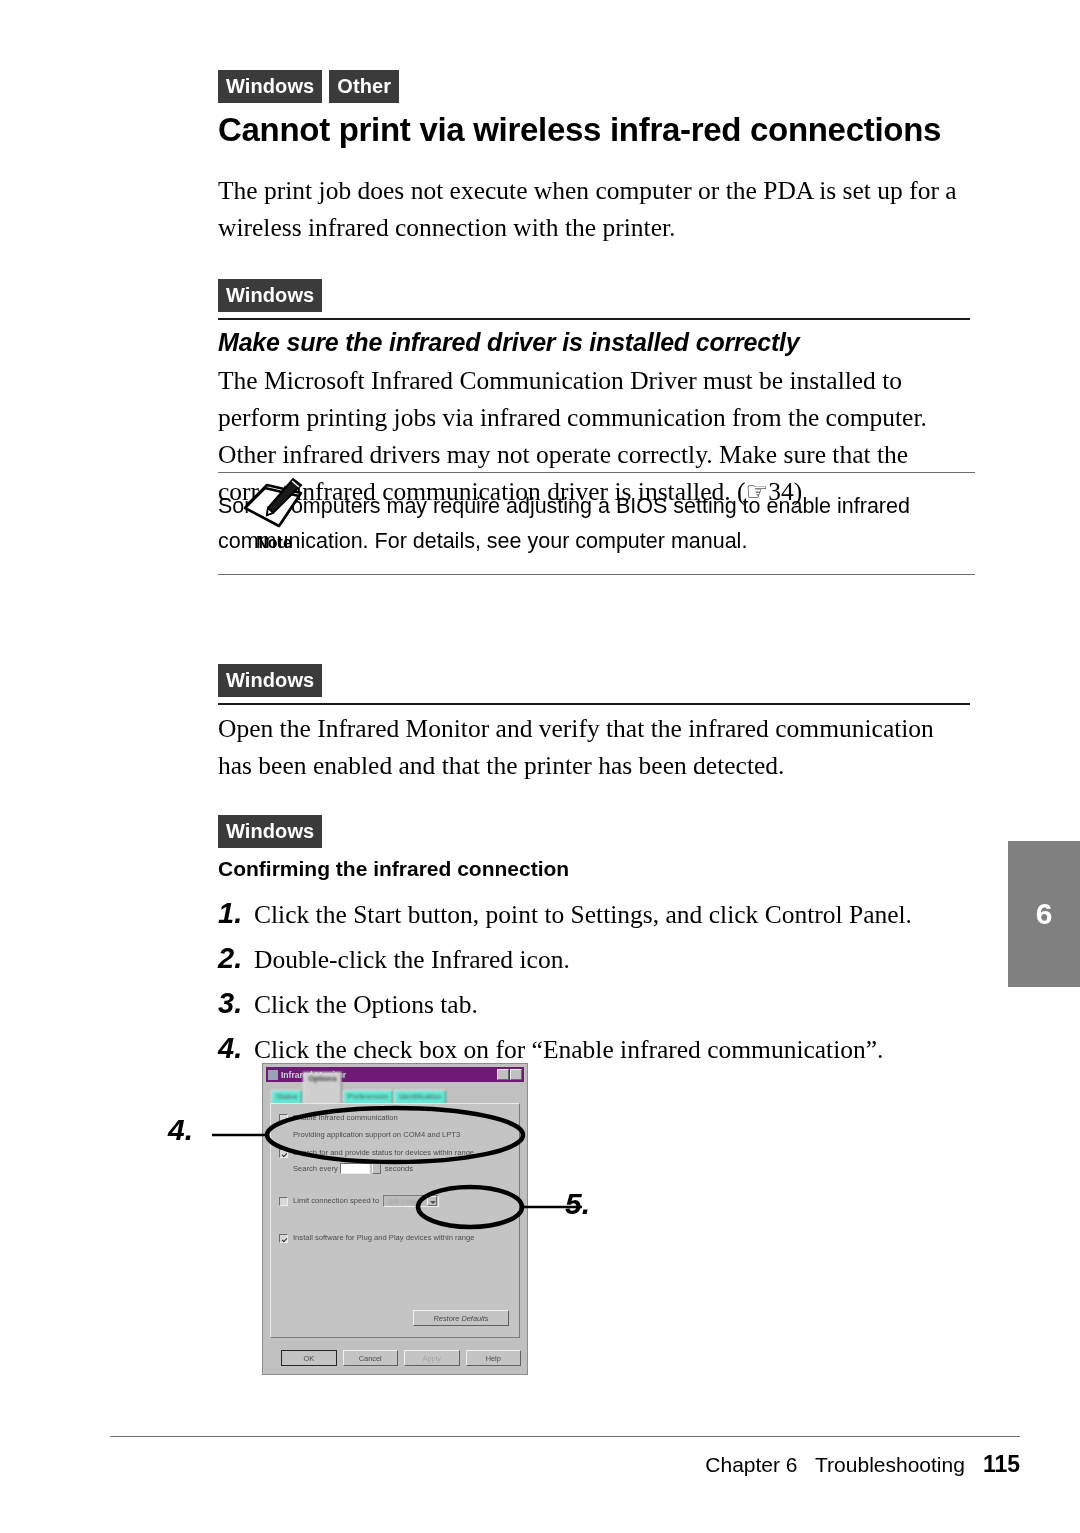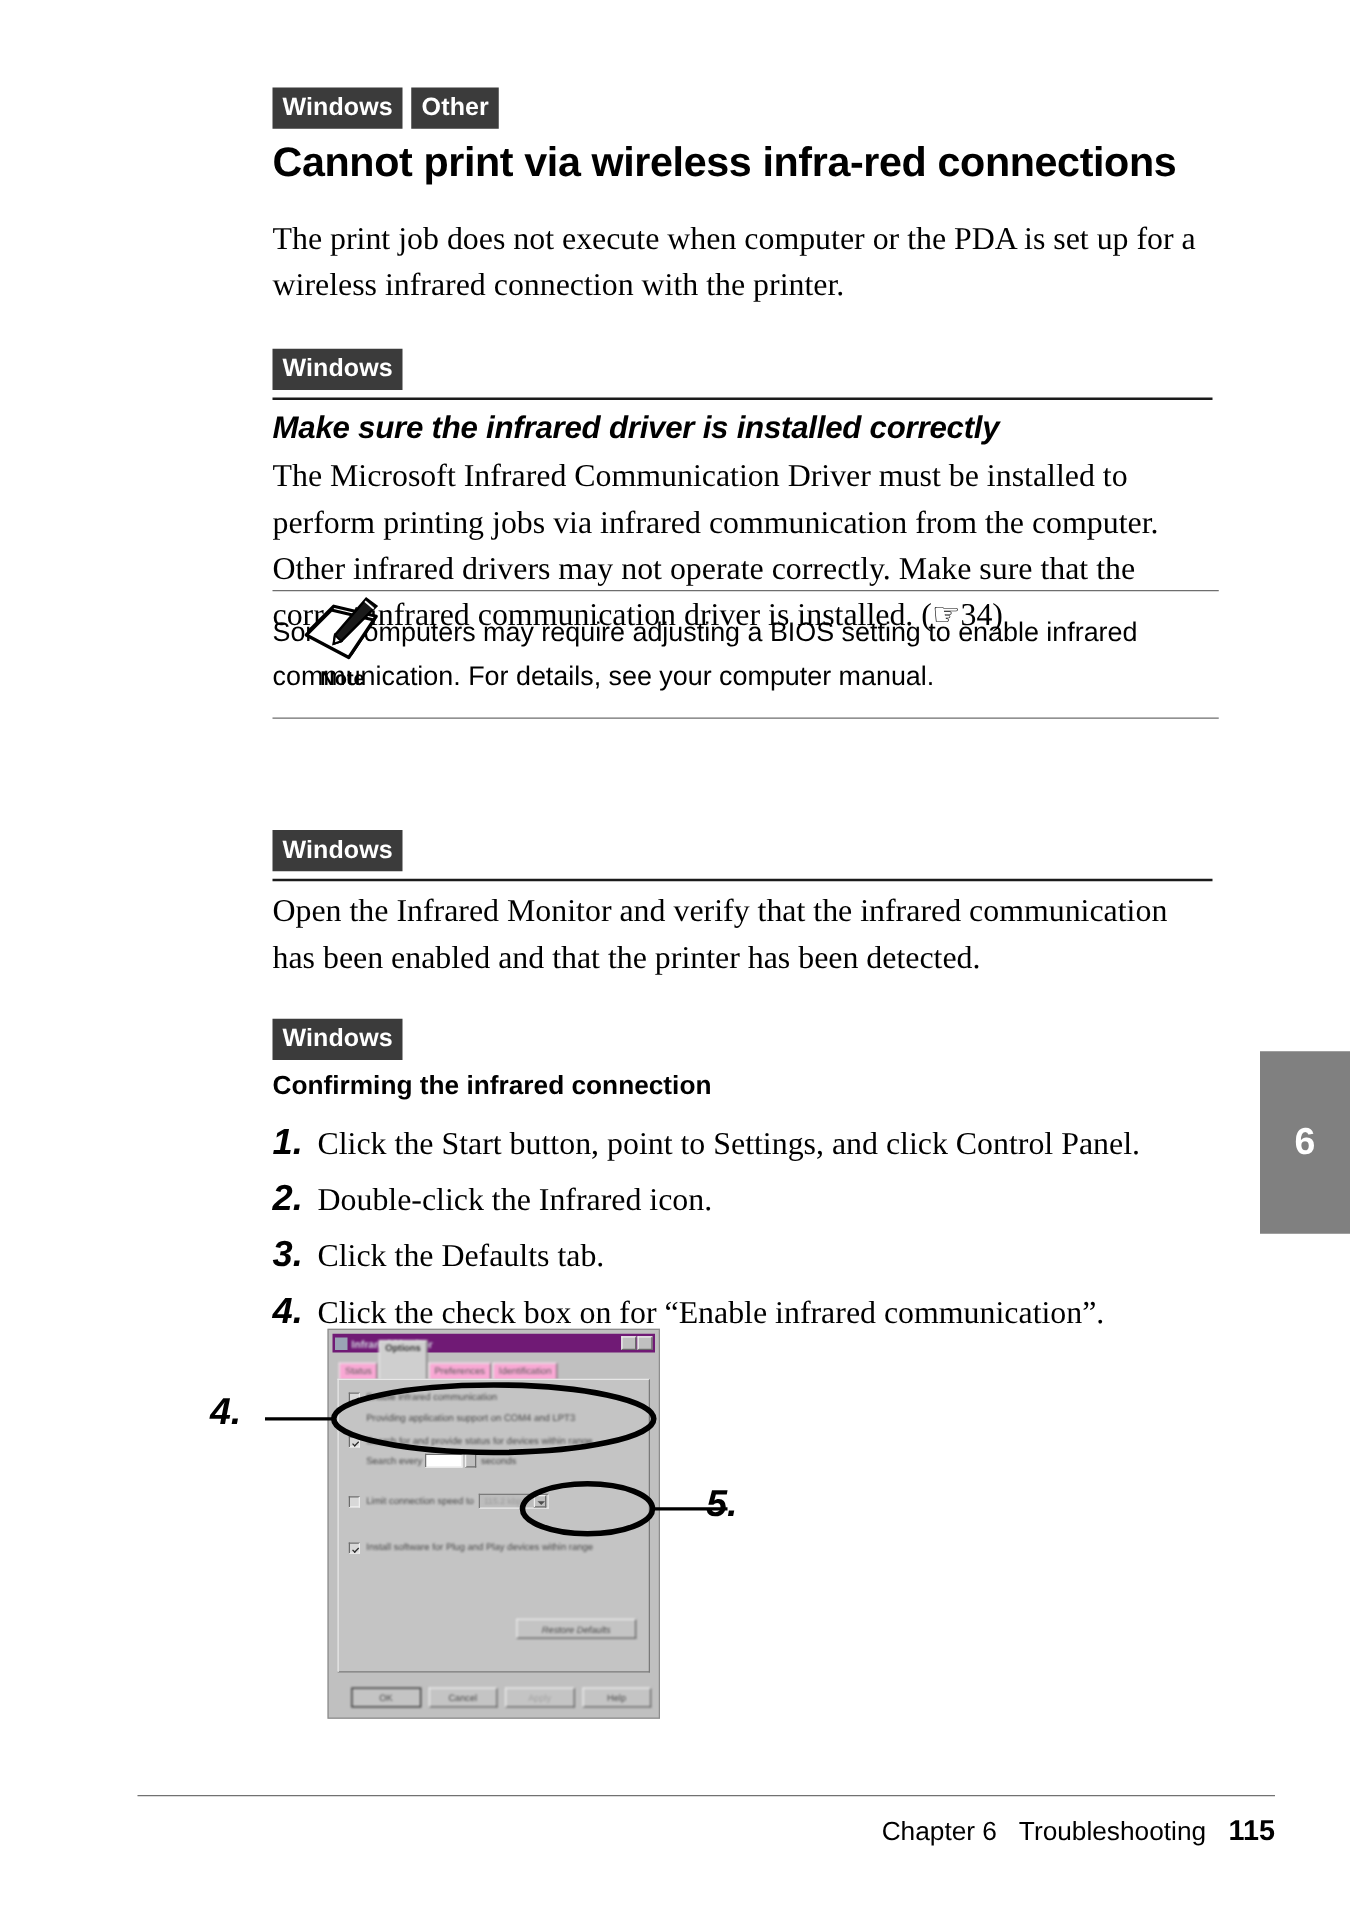--- a/index.html
+++ b/index.html
@@ -246,21 +246,21 @@
     position: absolute;
     left: 8px;
     top: 24px;
     right: 8px;
     height: 16px;
     display: flex;
     align-items: flex-end;
   }
   .dlg-tab {
     height: 14px;
-    background: #f9a8d4;
+    background: #5eead4;
     border-top: 1px solid #e8e8e8;
     border-left: 1px solid #e8e8e8;
     border-right: 1px solid #707070;
     box-sizing: border-box;
     font-family: "Liberation Sans", sans-serif;
     font-size: 7.5px;
     color: #5d5d5d;
     padding: 1px 4px 0 4px;
     white-space: nowrap;
     filter: blur(0.8px);
@@ -415,21 +415,21 @@
     color: #4b4b4b;
     display: flex;
     align-items: center;
     justify-content: center;
     filter: blur(0.7px);
     white-space: nowrap;
   }
   .dlg-restore {
     position: absolute;
     right: 10px;
-    bottom: 26px;
+    bottom: 11px;
     width: 96px;
     height: 16px;
     font-style: italic;
   }
   .dlg-footer {
     position: absolute;
     left: 6px;
     right: 6px;
     bottom: 6px;
     height: 18px;
@@ -519,21 +519,21 @@
         <li class="step">
           <span class="step-num">1.</span>
           <span class="step-text">Click the Start button, point to Settings, and click Control Panel.</span>
         </li>
         <li class="step">
           <span class="step-num">2.</span>
           <span class="step-text">Double-click the Infrared icon.</span>
         </li>
         <li class="step">
           <span class="step-num">3.</span>
-          <span class="step-text">Click the Defaults tab.</span>
+          <span class="step-text">Click the Options tab.</span>
         </li>
         <li class="step">
           <span class="step-num">4.</span>
           <span class="step-text">Click the check box on for “Enable infrared communication”.</span>
         </li>
       </ol>
     </div>
 
   </div>
 

